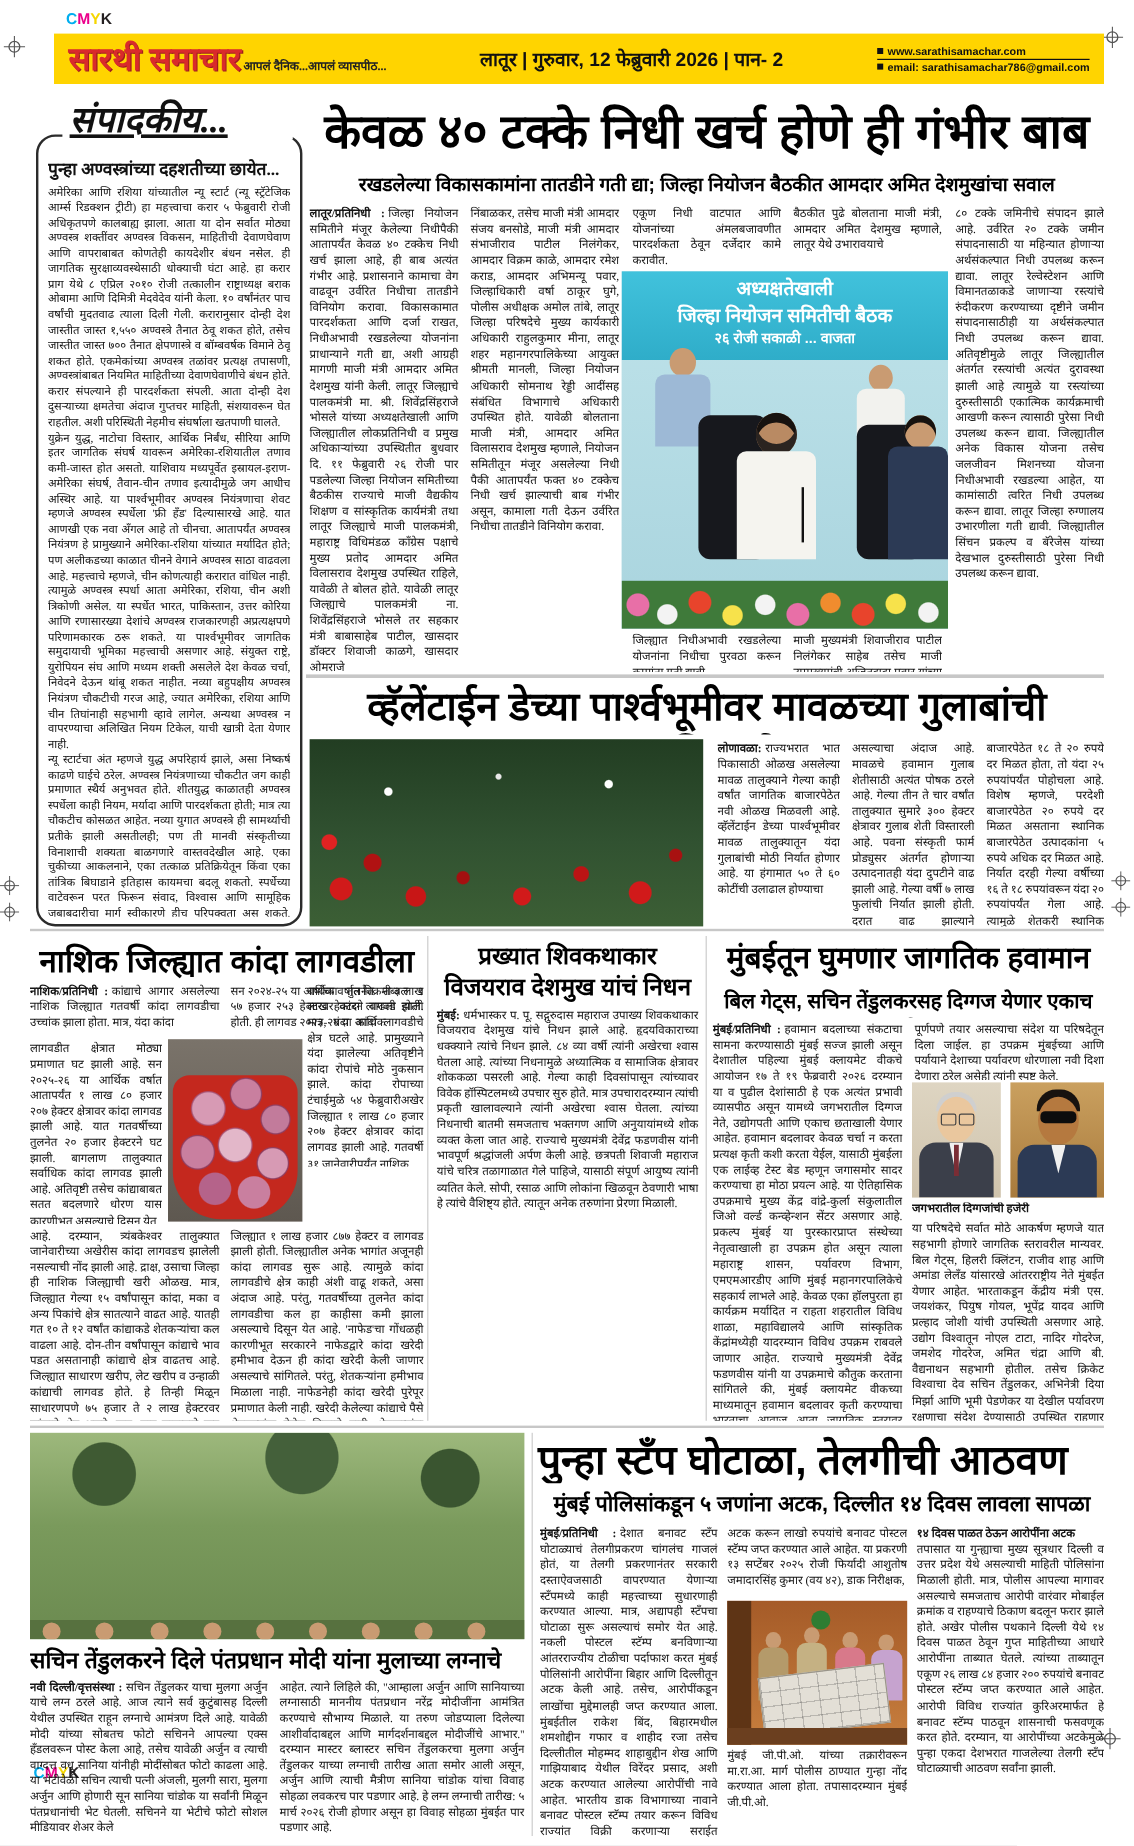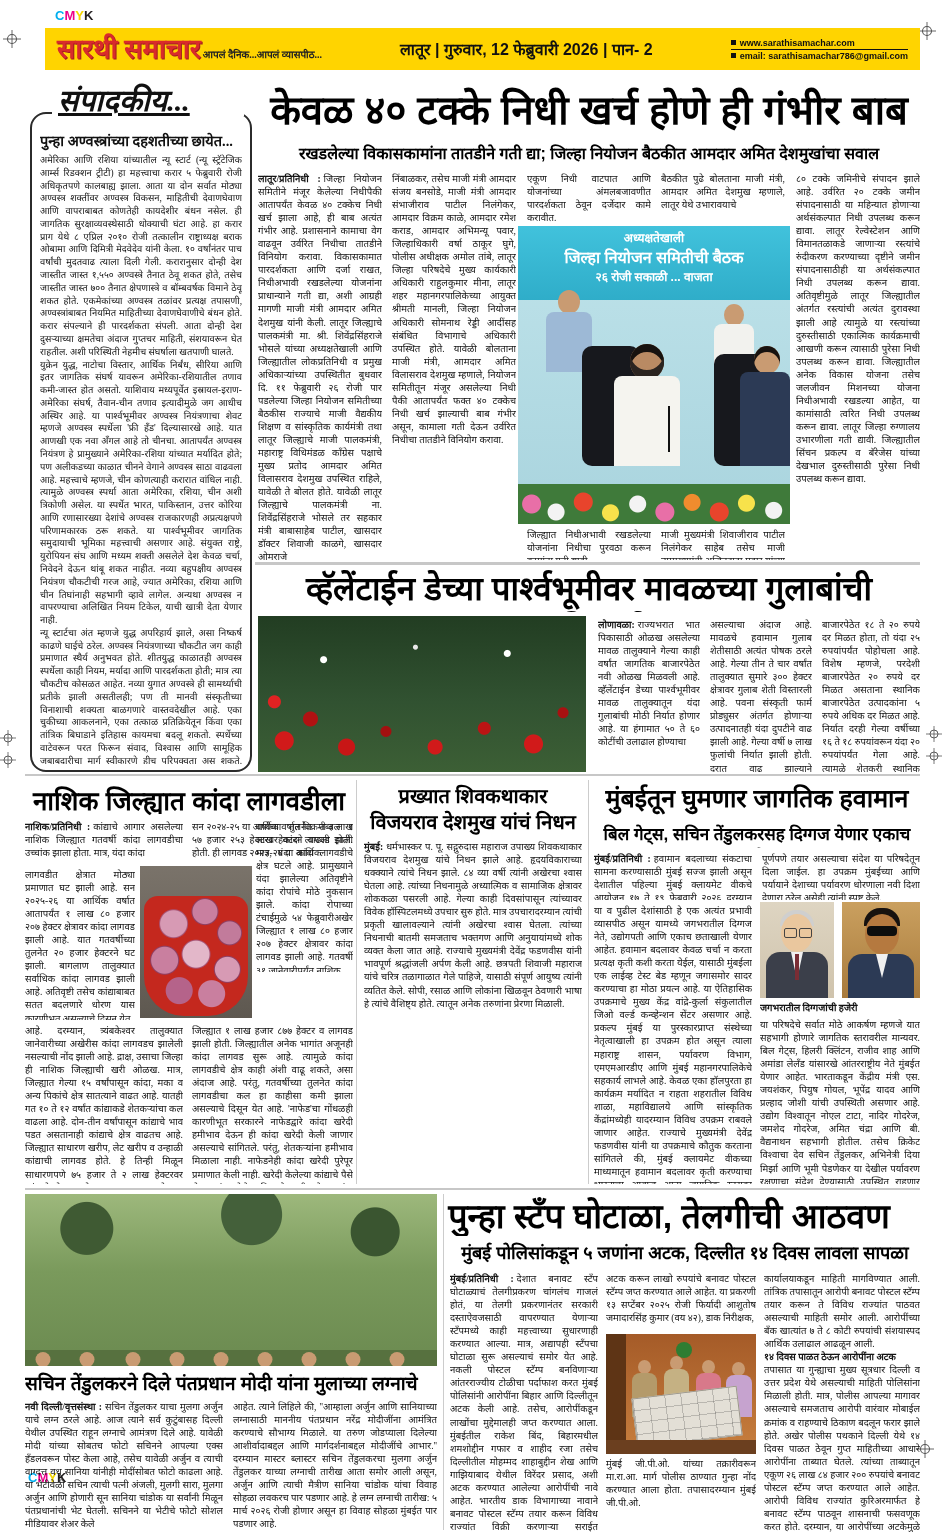--- a/index.html
+++ b/index.html
@@ -30,21 +30,21 @@
   
   .ed-box{border:2px solid #2b2b2b;border-radius:16px;box-sizing:border-box;background:#fff;}
   .ed-header{font-size:30px;font-weight:800;font-style:italic;text-decoration:underline;
              text-align:left;background:#fff;line-height:1;padding:0 6px;}
   .ed-title{font-weight:800;font-size:14.5px;text-align:left;padding:2px 0 4px 0;}
 
   
   .photo{overflow:hidden;background:#d8d8d8;}
   .m-banner{position:absolute;left:0;top:0;right:0;height:74px;background:linear-gradient(#41c2dc,#2fadc9);
             color:#fff;text-align:center;font-weight:800;overflow:hidden;font-family:"Liberation Sans",sans-serif;}
-  .m-banner .l1{font-size:12px;margin-top:3px;}
+  .m-banner .l1{font-size:16px;margin-top:3px;}
   .m-banner .l2{font-size:16px;}
   .m-banner .l3{font-size:12px;}
   .head{position:absolute;border-radius:50%;background:#c99b72;}
   .torso{position:absolute;border-radius:8px 8px 0 0;}
   .chair{position:absolute;background:#17181d;border-radius:10px;}
   .m-flowers{position:absolute;left:0;bottom:0;right:0;height:40px;
     background-image:
       radial-gradient(circle at 5% 50%, #e86fa7 0 9px, transparent 10px),
       radial-gradient(circle at 14% 70%, #f3f3f3 0 8px, transparent 9px),
       radial-gradient(circle at 24% 45%, #e8442c 0 9px, transparent 10px),
@@ -325,18 +325,17 @@
     <div class="torso" style="left:58px;top:35px;width:25px;height:48px;background:#c5b183"></div>
     <div class="head" style="left:96px;top:26px;width:13px;height:14px"></div>
     <div class="torso" style="left:90px;top:39px;width:25px;height:44px;background:#d8798a"></div>
     <div class="head" style="left:126px;top:28px;width:13px;height:14px"></div>
     <div class="torso" style="left:120px;top:41px;width:26px;height:42px;background:#c6a3cf"></div>
     <div class="sheet" style="left:28px;top:58px;width:104px;height:48px;transform:rotate(-7deg)"></div>
     <div style="position:absolute;left:0;bottom:0;right:0;height:14px;background:#6b3f1f"></div>
   </div>
   <div class="abs caption" style="left:606px;top:1458px;width:150px;height:72px">मुंबई जी.पी.ओ. यांच्या तक्रारीवरून मा.रा.आ. मार्ग पोलीस ठाण्यात गुन्हा नोंद करण्यात आला होता. तपासादरम्यान मुंबई जी.पी.ओ.</div>
   <div class="abs txt" style="left:764px;top:1272px;width:156px;height:260px">
-    <span>कार्यालयाकडून माहिती मागविण्यात आली. तांत्रिक तपासातून आरोपी बनावट पोस्टल स्टॅम्प तयार करून ते विविध राज्यांत पाठवत असल्याची माहिती समोर आली. आरोपींच्या बँक खात्यांत ७ ते ८ कोटी रुपयांची संशयास्पद आर्थिक उलाढाल आढळून आली.</span>
     <div class="midhead">१४ दिवस पाळत ठेऊन आरोपींना अटक</div>
     <span>तपासात या गुन्ह्याचा मुख्य सूत्रधार दिल्ली व उत्तर प्रदेश येथे असल्याची माहिती पोलिसांना मिळाली होती. मात्र, पोलीस आपल्या मागावर असल्याचे समजताच आरोपी वारंवार मोबाईल क्रमांक व राहण्याचे ठिकाण बदलून फरार झाले होते. अखेर पोलीस पथकाने दिल्ली येथे १४ दिवस पाळत ठेवून गुप्त माहितीच्या आधारे आरोपींना ताब्यात घेतले. त्यांच्या ताब्यातून एकूण २६ लाख ८४ हजार २०० रुपयांचे बनावट पोस्टल स्टॅम्प जप्त करण्यात आले आहेत. आरोपी विविध राज्यांत कुरिअरमार्फत हे बनावट स्टॅम्प पाठवून शासनाची फसवणूक करत होते. दरम्यान, या आरोपींच्या अटकेमुळे पुन्हा एकदा देशभरात गाजलेल्या तेलगी स्टँप घोटाळ्याची आठवण सर्वांना झाली.</span>
   </div>
 
 </div>
 
 </body></html>

